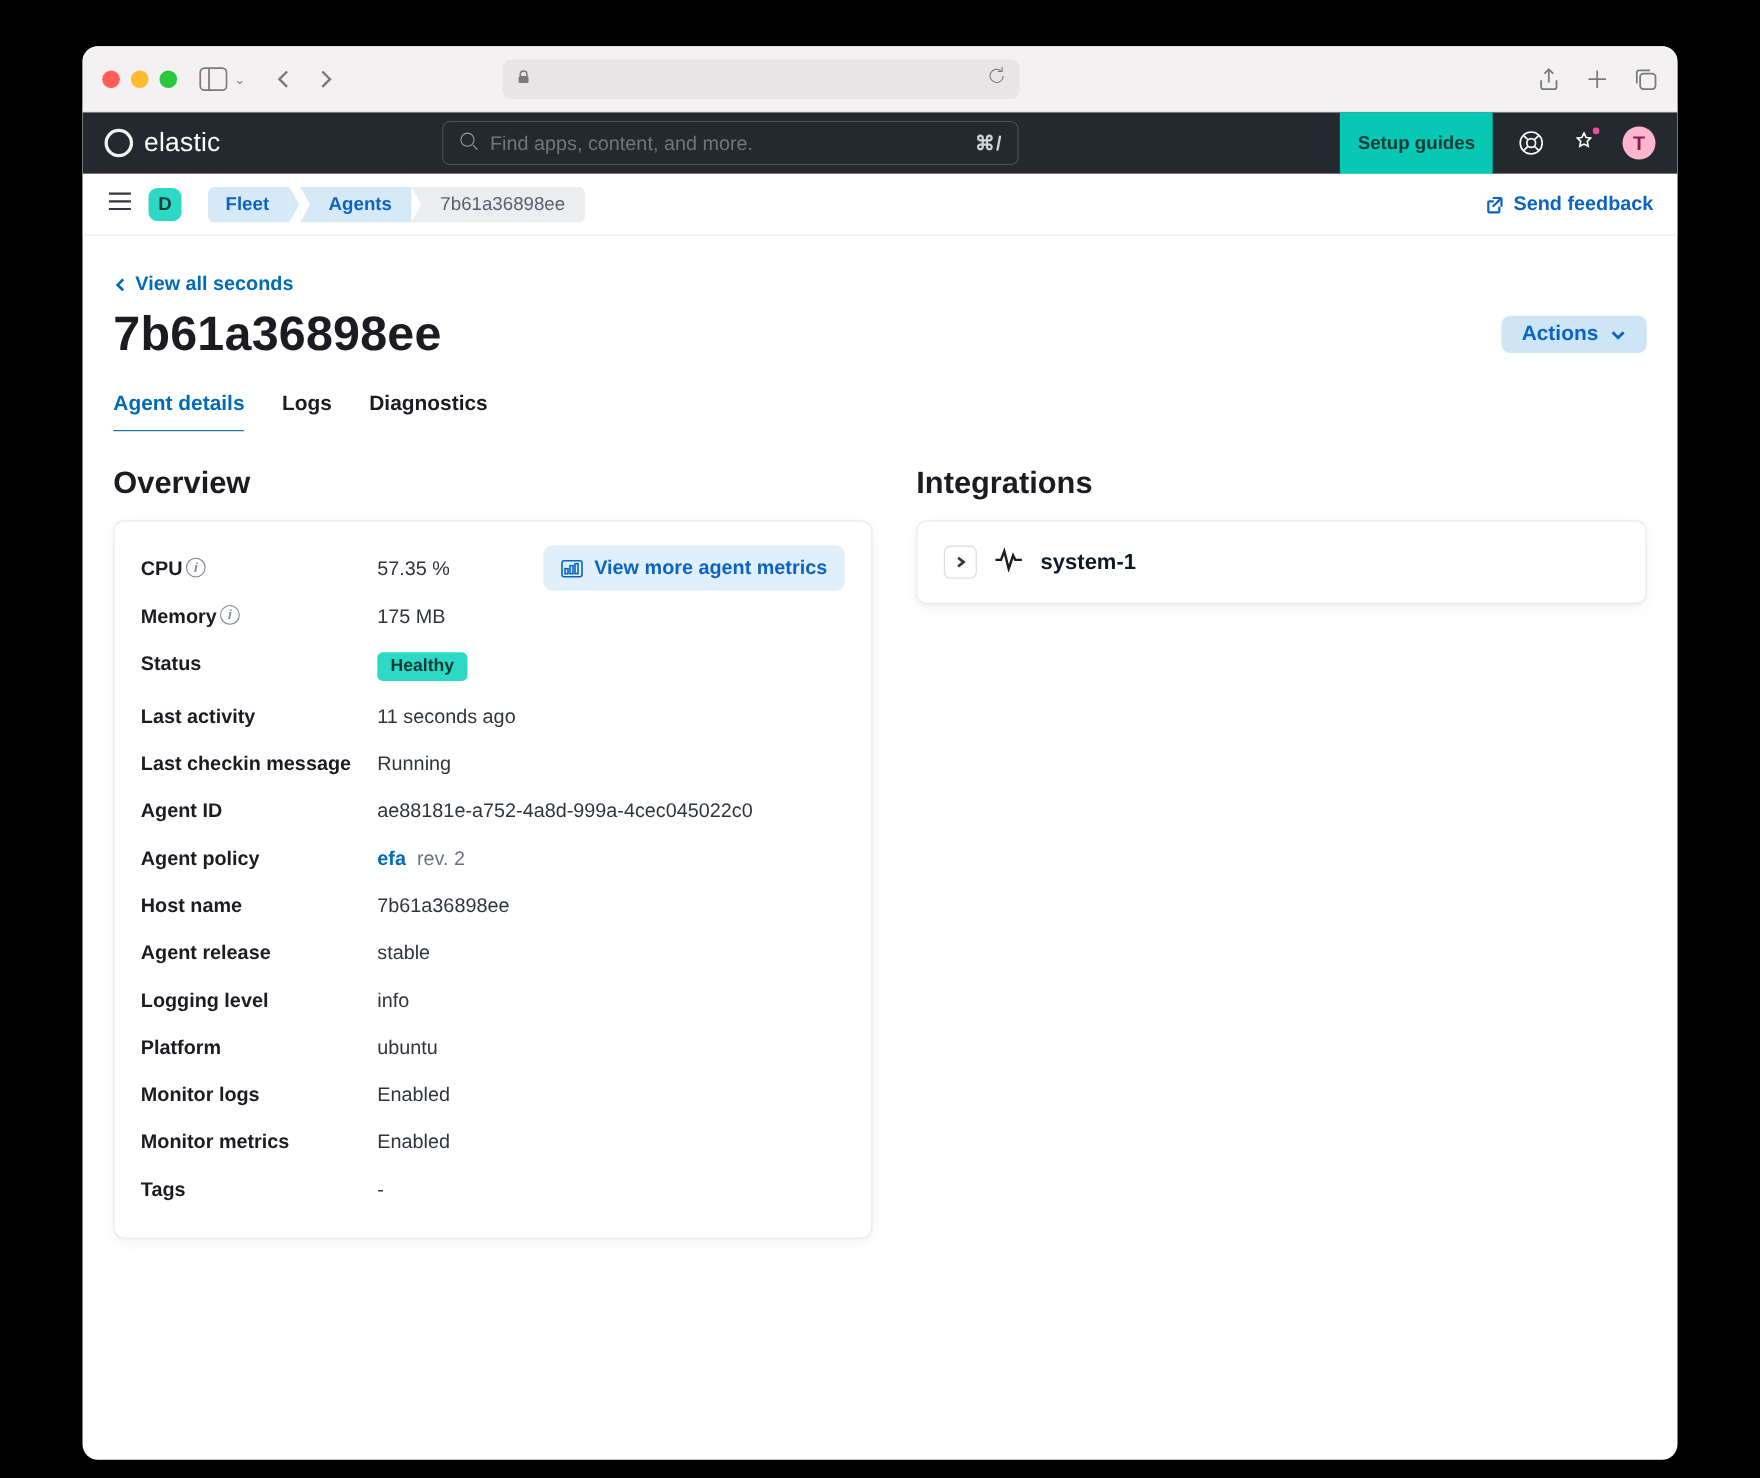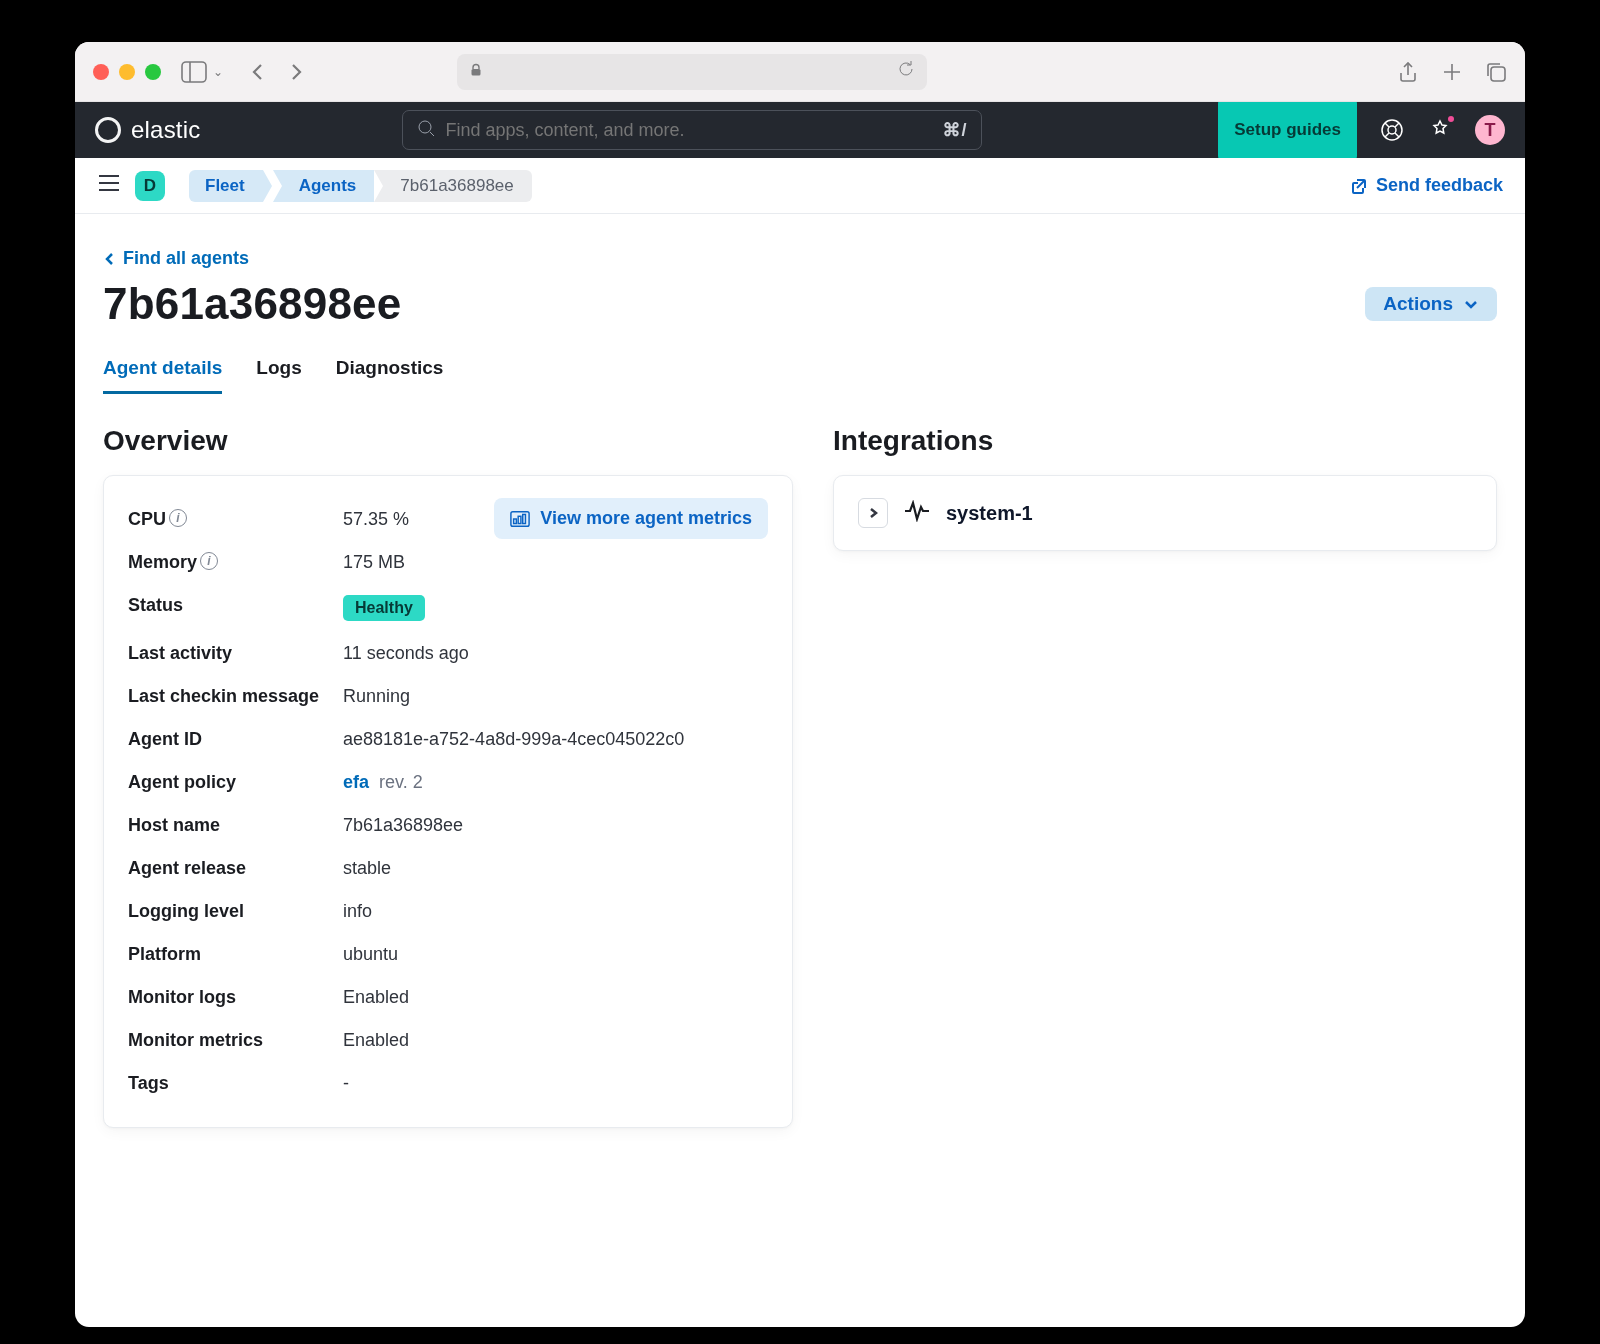--- a/index.html
+++ b/index.html
@@ -80,21 +80,21 @@
     padding: 0 20px; gap: 22px;
     color:#fff;
     flex:0 0 auto;
   }
   .elastic-logo { display:flex; align-items:center; gap:10px;}
   .elastic-ring { width:26px; height:26px; border:3px solid #fff; border-radius:50%; opacity:.95;}
   .elastic-word { font-size:24px; font-weight:500; letter-spacing:.2px;}
 
   .app-search {
     margin-left: 180px;
-    width: 580px; height:40px;
+    width: 524px; height:40px;
     border:1px solid #4c515a; border-radius:7px;
     display:flex; align-items:center; padding:0 14px; gap:10px;
     color:#9aa0aa; font-size:18px;
   }
   .app-search .search-icon svg{width:18px;height:18px;stroke:#9aa0aa;}
   .app-search input{ flex:1; background:transparent; border:none; outline:none; color:#fff; font-size:18px;}
   .app-search .kbd { font-weight:700; color:#cfd3da; letter-spacing:1px;}
 
   .setup-guides {
     margin-left:auto;
@@ -159,21 +159,21 @@
   .actions-btn{
     margin-left:auto;
     background:#cde5f5; color:#0b64c4; font-weight:700;
     padding:6px 18px; border-radius:8px;
     display:flex; align-items:center; gap:10px; font-size:19px;
   }
   .actions-btn svg{width:16px;height:16px;stroke:#0b64c4;stroke-width:2.5;fill:none;}
 
   .tabs{ display:flex; gap:34px; margin-top:28px; border-bottom:1px solid transparent;}
   .tab{ font-size:19px; font-weight:700; color:#1a1c21; padding-bottom:12px;}
-  .tab.active{ color:#006bb8; border-bottom:3px solid #0369a1;}
+  .tab.active{ color:#006bb8; border-bottom:1px solid #0369a1;}
 
   .columns{ display:flex; gap:40px; margin-top:30px;}
   .col-left{ width: 690px;}
   .col-right{ flex:1;}
 
   .section-title{ font-size:28px; font-weight:800; margin-bottom:18px;}
 
   .panel{
     background:#fff; border:1px solid #e8ebef; border-radius:10px;
     box-shadow:0 1px 3px rgba(0,0,0,.03), 0 4px 14px rgba(0,0,0,.04);
@@ -349,21 +349,21 @@
         <span>Send feedback</span>
       </a>
     </div>
 
     <div class="page">
 
       <a class="back-link">
         <svg viewBox="0 0 14 14">
             <polyline points="9,2 4,7 9,12"></polyline>
           </svg>
-        <span>Find all agents</span>
+        <span>View all seconds</span>
       </a>
 
       <div class="title-row">
         <h1 class="page-title">7b61a36898ee</h1>
         <div class="actions-btn">
           <span>Actions</span>
           <svg viewBox="0 0 16 16">
               <polyline points="3,6 8,11 13,6"></polyline>
             </svg>
         </div>

